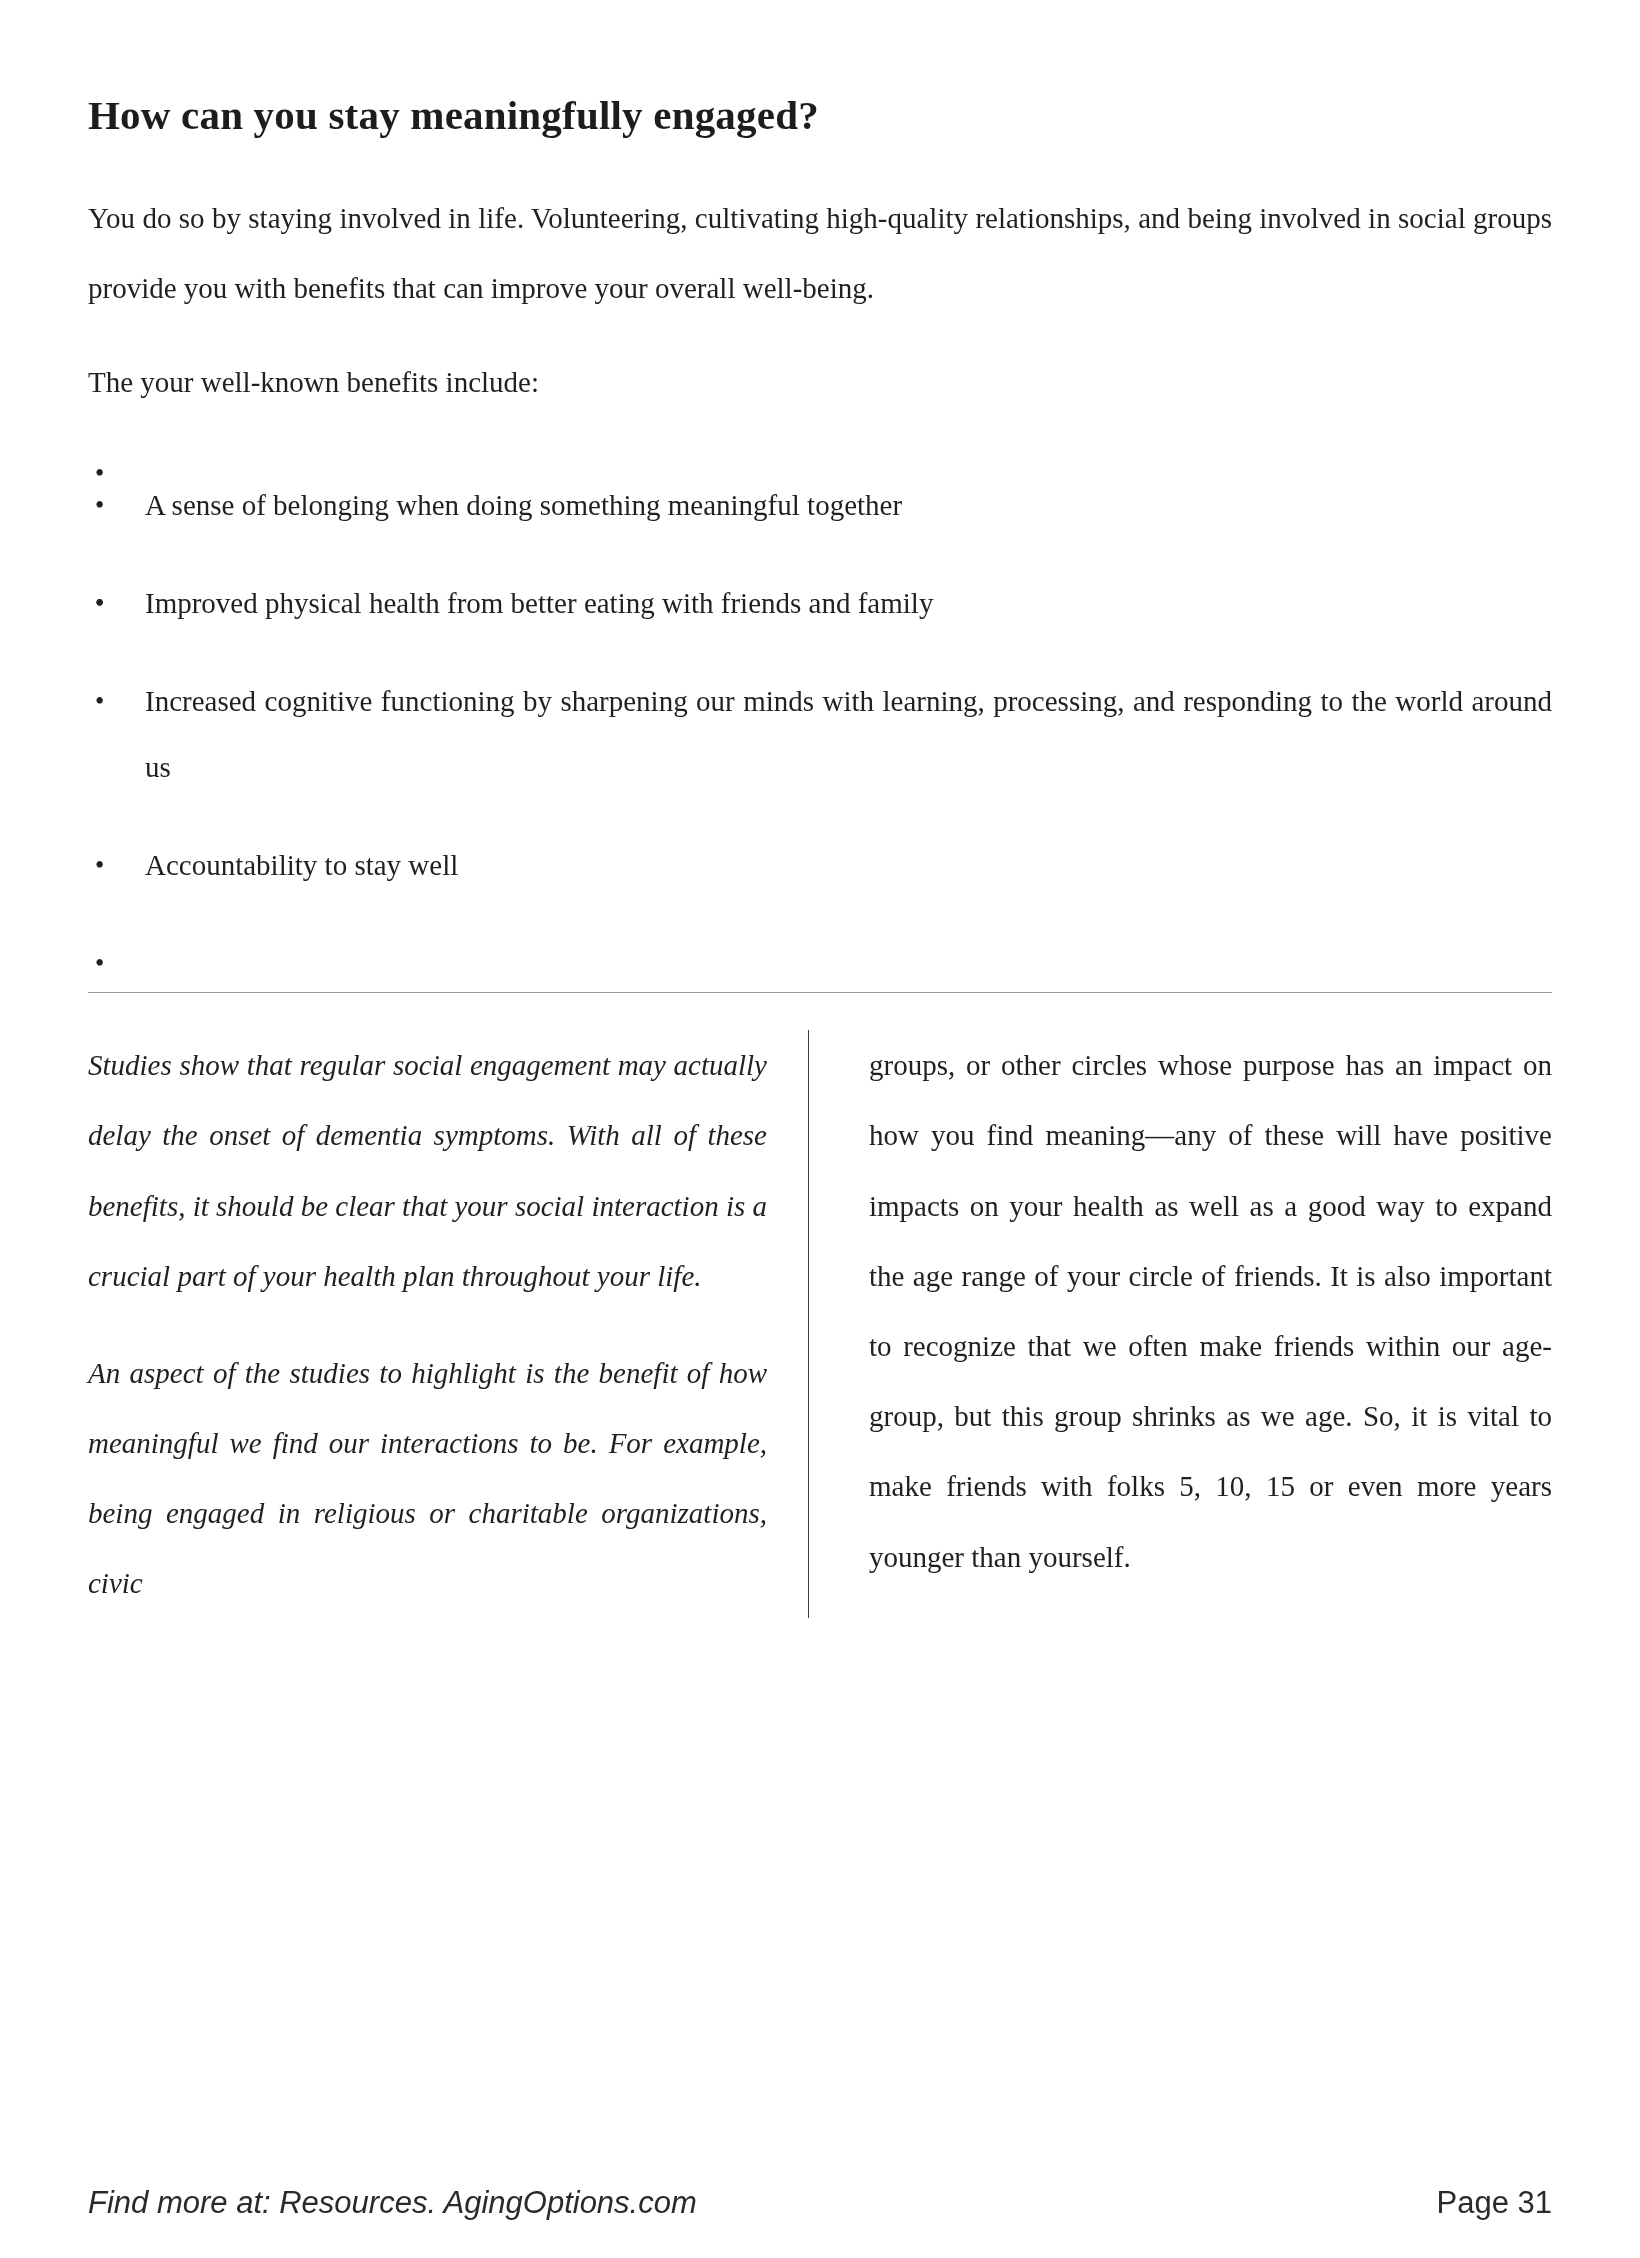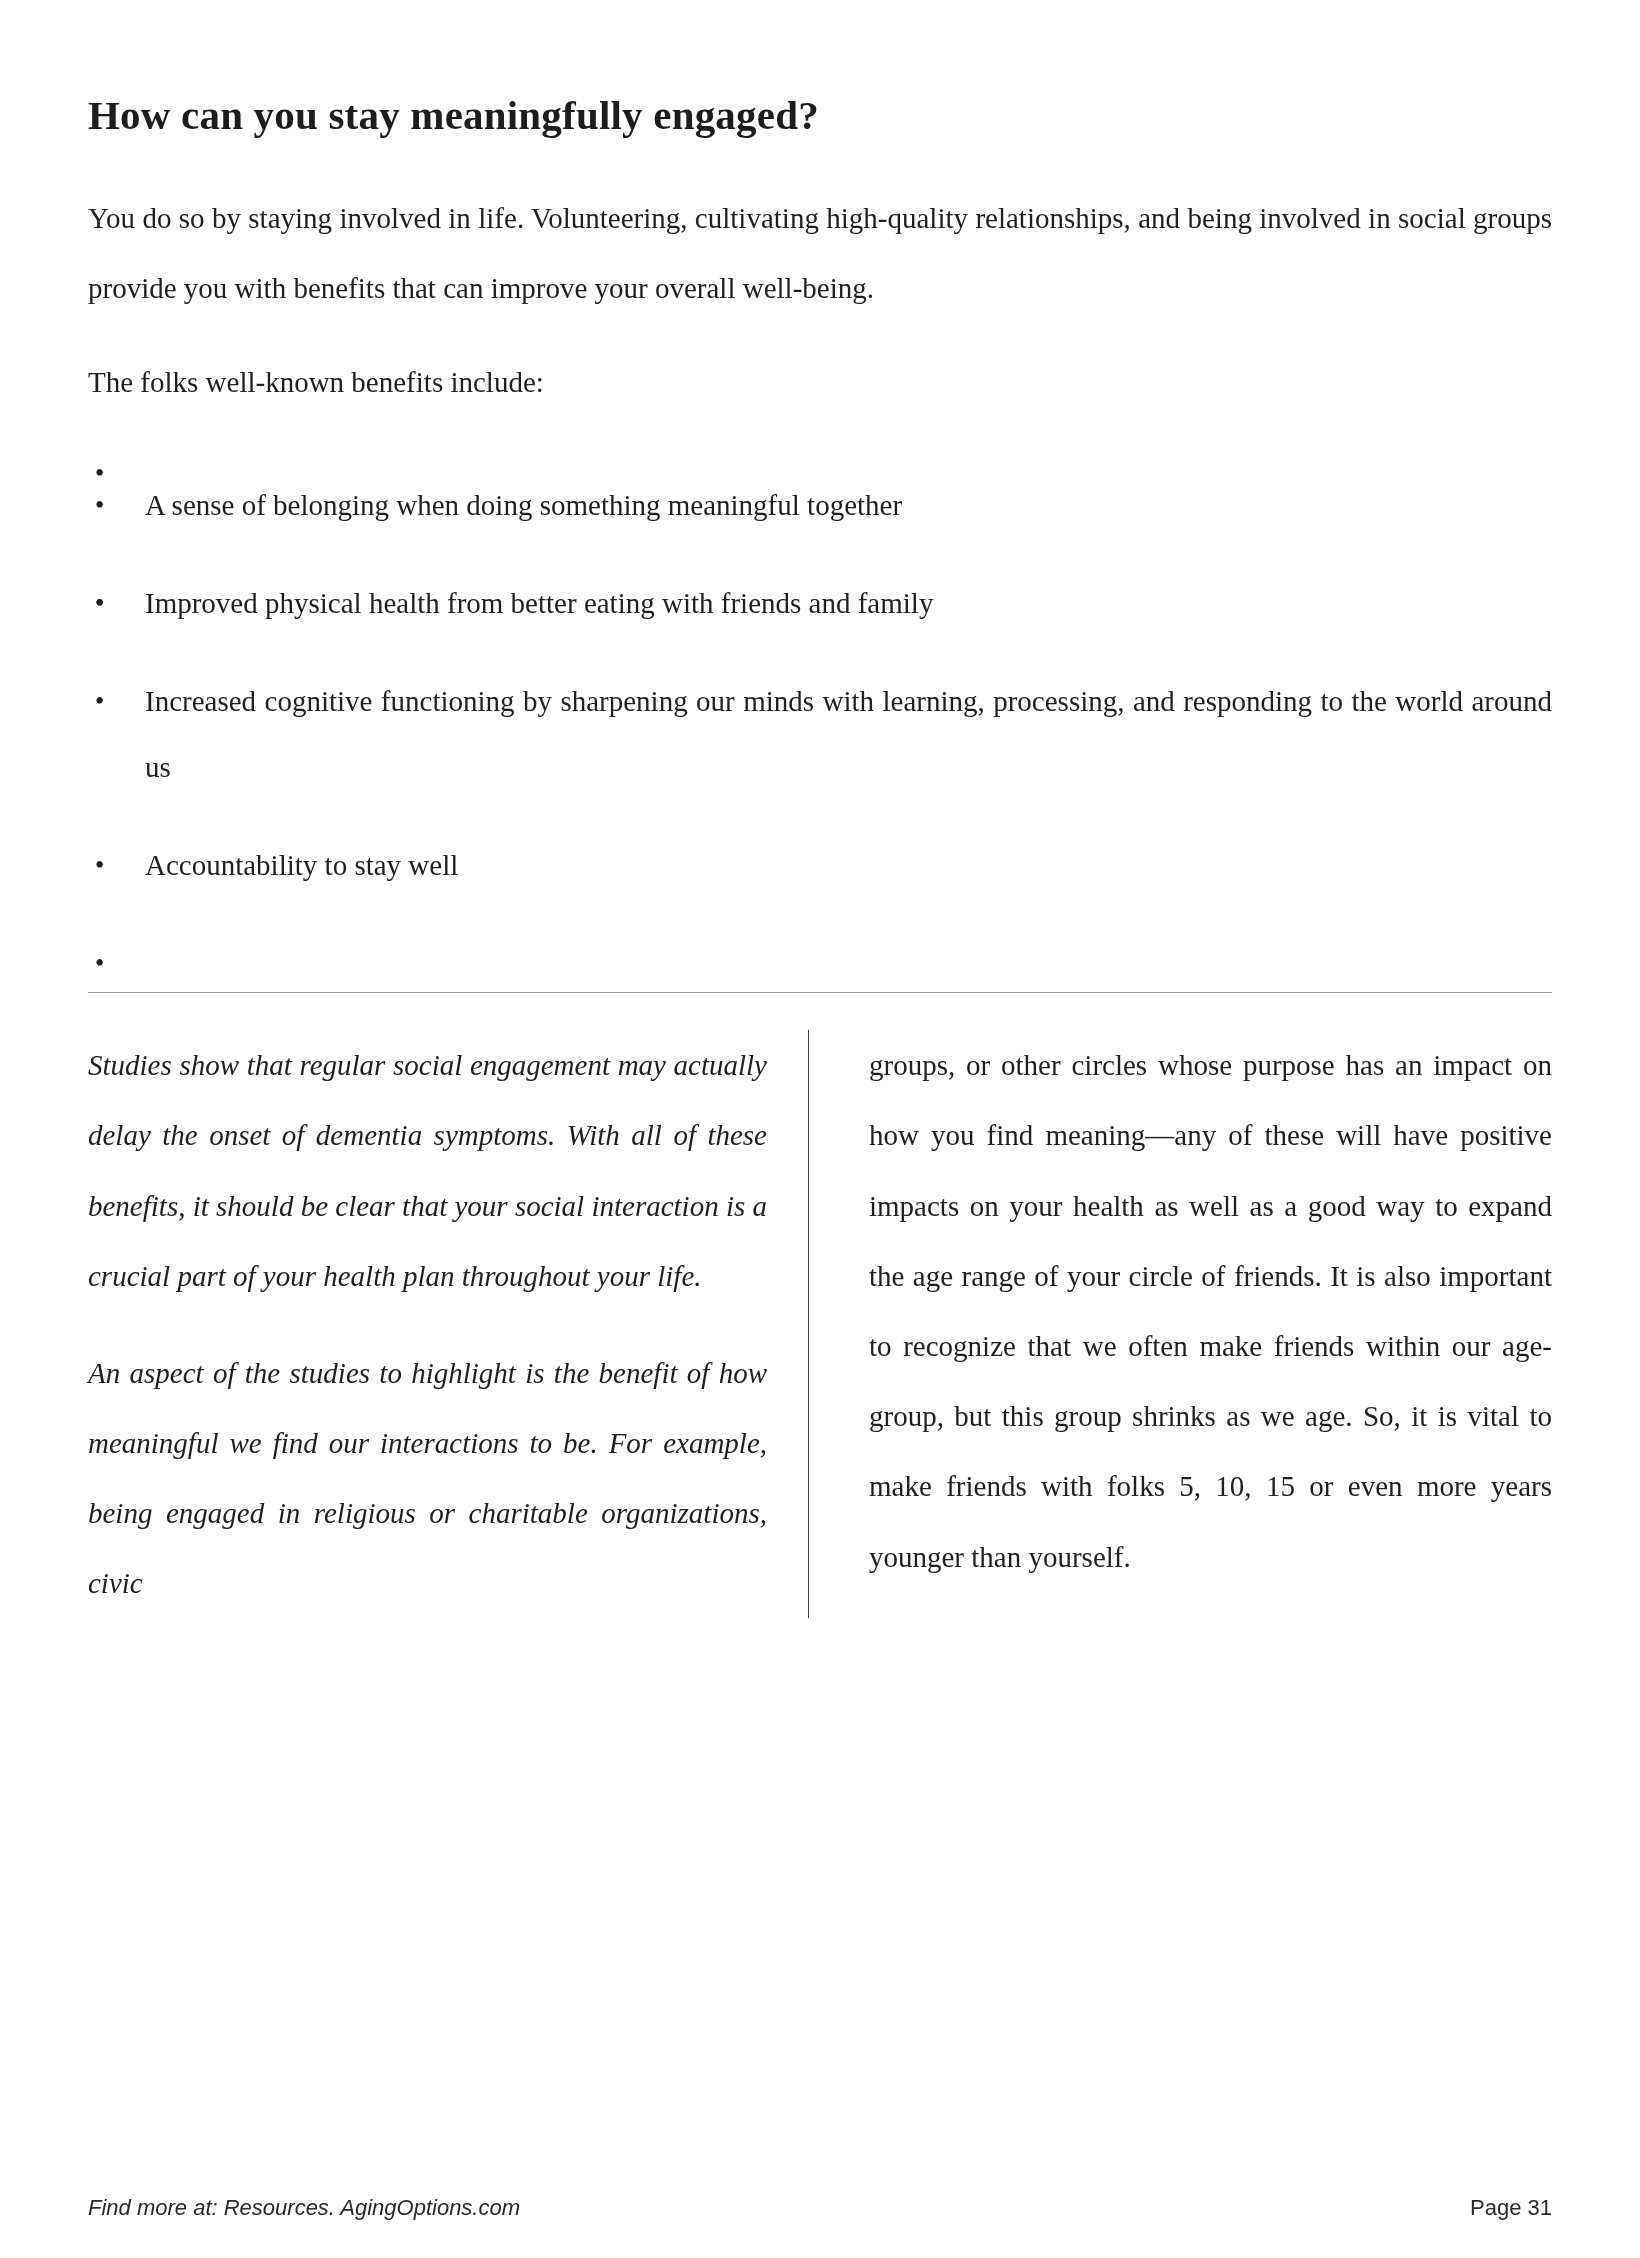--- a/index.html
+++ b/index.html
@@ -92,40 +92,40 @@
   .col-para + .col-para {
     margin-top: 26.5px;
   }
   .footer {
     margin-top: auto;
     padding-bottom: 37px;
     display: flex;
     justify-content: space-between;
     align-items: flex-end;
     font-family: "Liberation Sans", sans-serif;
-    font-size: 22px;
+    font-size: 31px;
     color: #2a2a2a;
   }
   .footer-left {
     font-style: italic;
   }
   .footer-right {
     font-style: normal;
   }
 </style>
 </head>
 <body>
 
 <div class="page">
 
   <h1 class="heading">How can you stay meaningfully engaged?</h1>
 
   <p class="body-text intro">You do so by staying involved in life. Volunteering, cultivating high-quality relationships, and being involved in social groups provide you with benefits that can improve your overall well-being.</p>
 
-  <p class="body-text lead">The folks well-known benefits include:</p>
+  <p class="body-text lead">The your well-known benefits include:</p>
 
   <ul class="benefits">
     <li>
       <span class="bullet-dot">•</span>
     </li>
     <li>
       <span class="bullet-dot">•</span>
       <span>A sense of belonging when doing something meaningful together</span>
     </li>
     <li>

